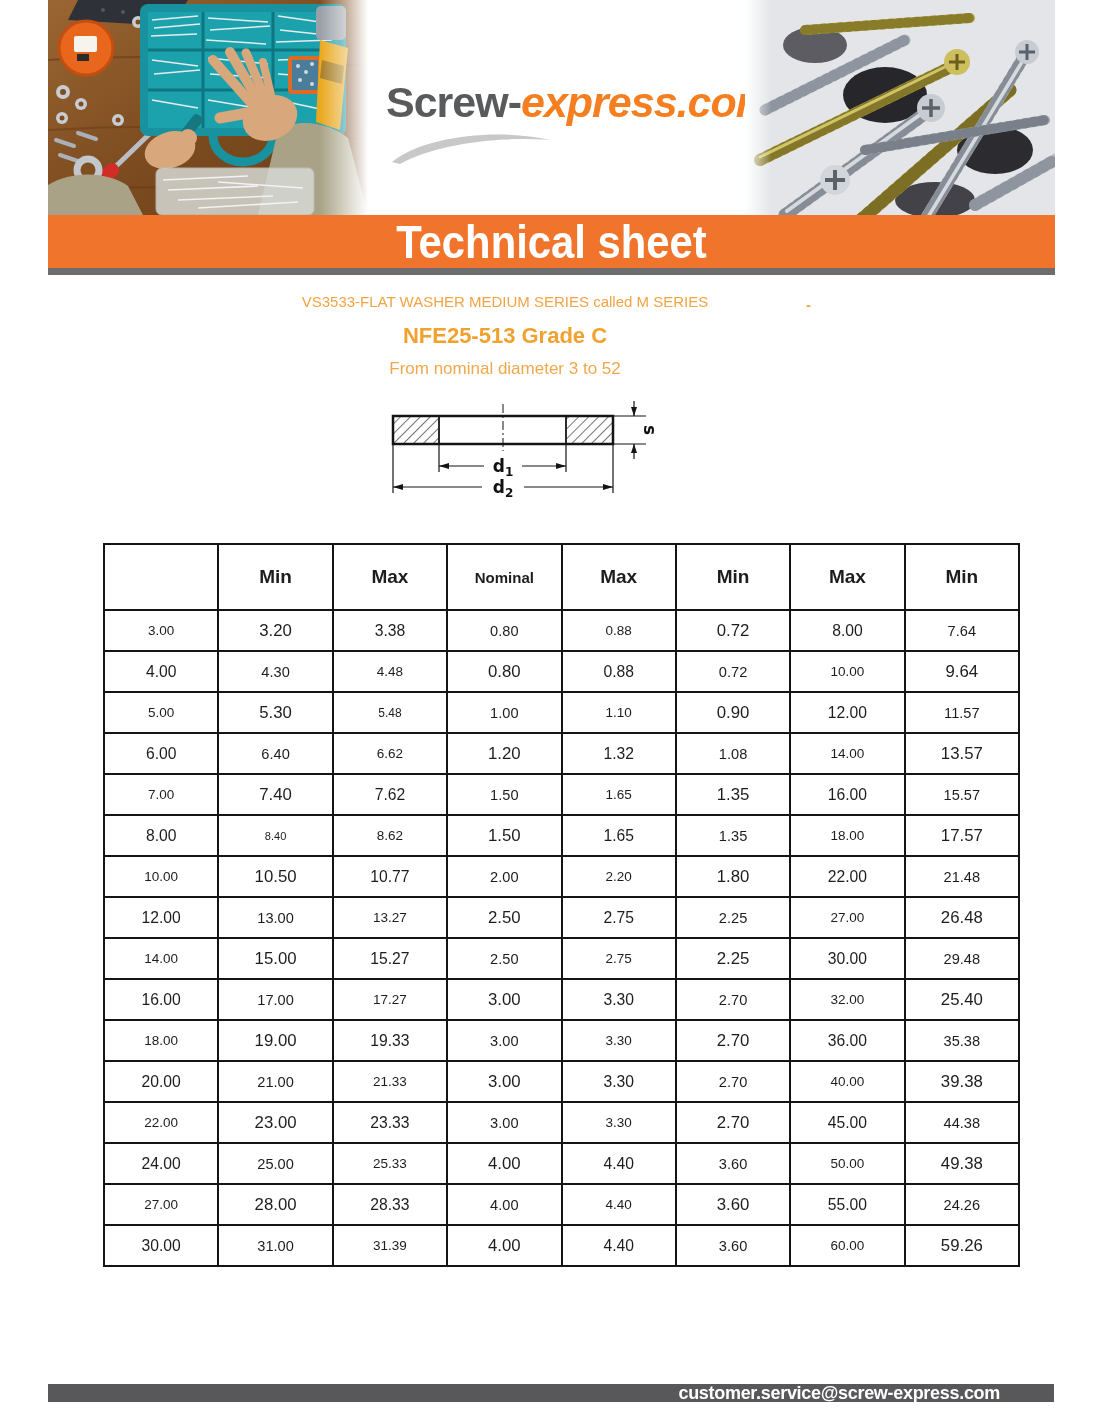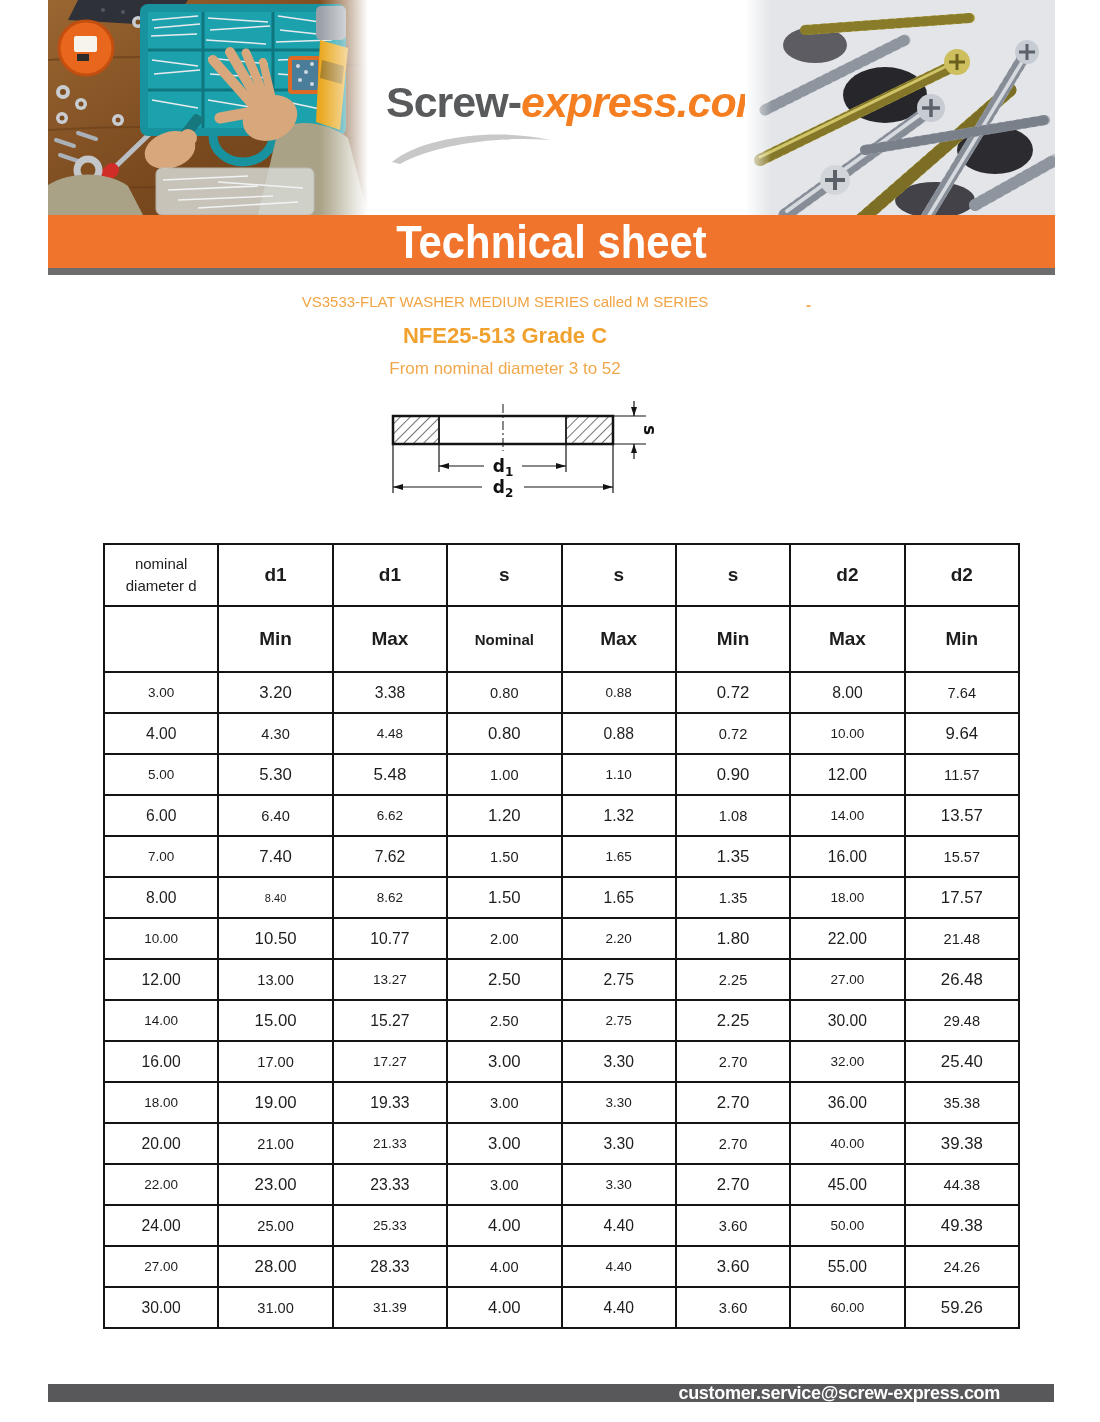--- a/index.html
+++ b/index.html
@@ -302,30 +302,20 @@
       <line x1="146" y1="88" x2="235" y2="88"></line>
     </g>
     <polygon points="15,88 25,85 25,91" fill="#141414"></polygon>
     <polygon points="235,88 225,85 225,91" fill="#141414"></polygon>
     <text class="dim-label" x="125" y="94" text-anchor="middle"><tspan>d</tspan><tspan class="dim-sub" dy="4">2</tspan></text>
   </svg>
 
   <table class="dims-table">
     <thead>
         <tr>
-          <th class="h-nominal" style="padding: 0px 14px;">nominal diameter d</th>
-          <th class="h-sym">d1</th>
-          <th class="h-sym">d1</th>
-          <th class="h-sym">s</th>
-          <th class="h-sym">s</th>
-          <th class="h-sym">s</th>
-          <th class="h-sym">d2</th>
-          <th class="h-sym">d2</th>
-        </tr>
-        <tr>
           <th class="h-sub"></th>
           <th class="h-sub">Min</th>
           <th class="h-sub">Max</th>
           <th class="h-sub-small">Nominal</th>
           <th class="h-sub">Max</th>
           <th class="h-sub">Min</th>
           <th class="h-sub">Max</th>
           <th class="h-sub">Min</th>
         </tr>
       </thead>
@@ -346,21 +336,21 @@
           <td style="font-size: 13.5px;">4.48</td>
           <td style="font-size: 16.8px;">0.80</td>
           <td style="font-size: 15.7px;">0.88</td>
           <td style="font-size: 14.6px;">0.72</td>
           <td style="font-size: 13.5px;">10.00</td>
           <td style="font-size: 16.8px;">9.64</td>
         </tr>
         <tr>
           <td style="font-size: 13.5px;">5.00</td>
           <td style="font-size: 16.8px;">5.30</td>
-          <td style="font-size: 17px; margin-top: 20px;">5.48</td>
+          <td style="font-size: 12px; margin-top: 20px;">5.48</td>
           <td style="font-size: 14.6px;">1.00</td>
           <td style="font-size: 13.5px;">1.10</td>
           <td style="font-size: 16.8px;">0.90</td>
           <td style="font-size: 15.7px;">12.00</td>
           <td style="font-size: 14.6px;">11.57</td>
         </tr>
         <tr>
           <td style="font-size: 15.7px;">6.00</td>
           <td style="font-size: 14.6px;">6.40</td>
           <td style="font-size: 13.5px;">6.62</td>

